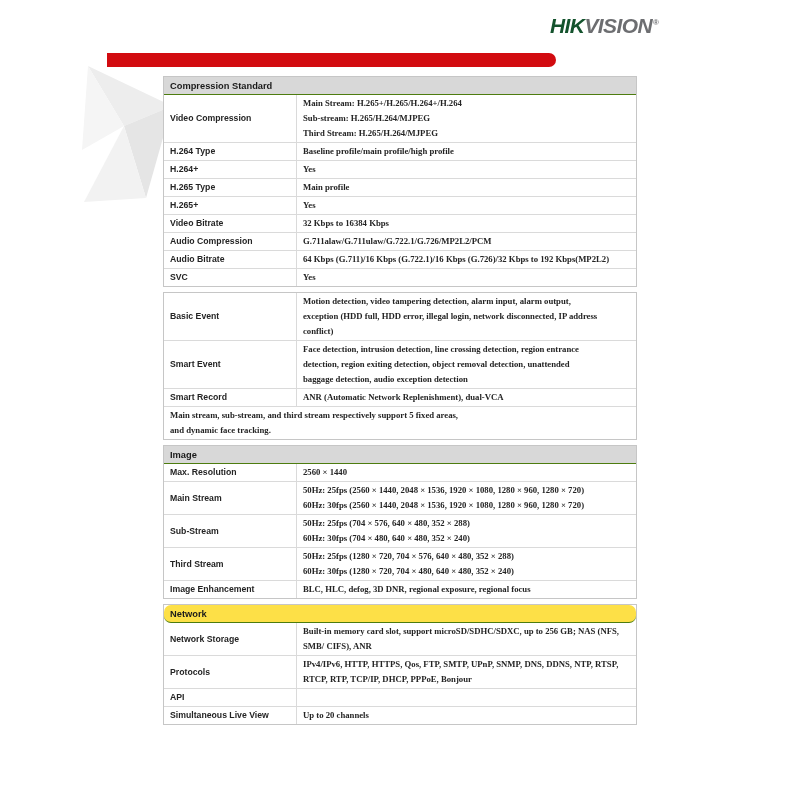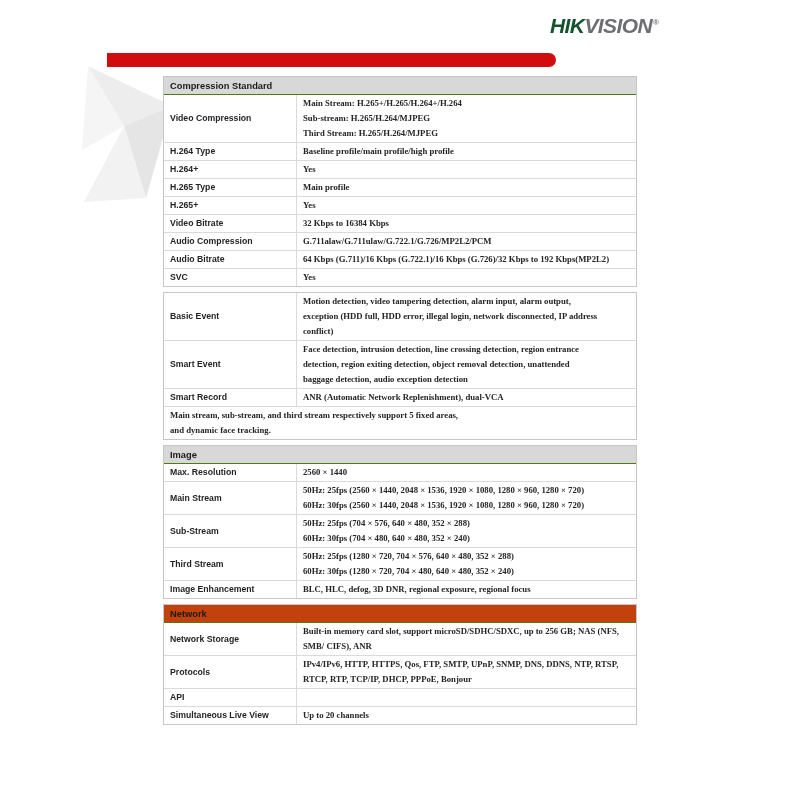--- a/index.html
+++ b/index.html
@@ -170,21 +170,21 @@
           <div class="cell label">Third Stream</div>
           <div class="cell value">50Hz: 25fps (1280 × 720, 704 × 576, 640 × 480, 352 × 288)
 60Hz: 30fps (1280 × 720, 704 × 480, 640 × 480, 352 × 240)</div>
         </div>
         <div class="row">
           <div class="cell label">Image Enhancement</div>
           <div class="cell value">BLC, HLC, defog, 3D DNR, regional exposure, regional focus</div>
         </div>
       </div>
       <div class="section">
-        <div class="sec-header" style="background: #c2410c;">Network</div>
+        <div class="sec-header" style="background: #fde047; border-radius: 7px;">Network</div>
         <div class="row">
           <div class="cell label">Network Storage</div>
           <div class="cell value">Built-in memory card slot, support microSD/SDHC/SDXC, up to 256 GB; NAS (NFS,
 SMB/ CIFS), ANR</div>
         </div>
         <div class="row">
           <div class="cell label">Protocols</div>
           <div class="cell value">IPv4/IPv6, HTTP, HTTPS, Qos, FTP, SMTP, UPnP, SNMP, DNS, DDNS, NTP, RTSP,
 RTCP, RTP, TCP/IP, DHCP, PPPoE, Bonjour</div>
         </div>

